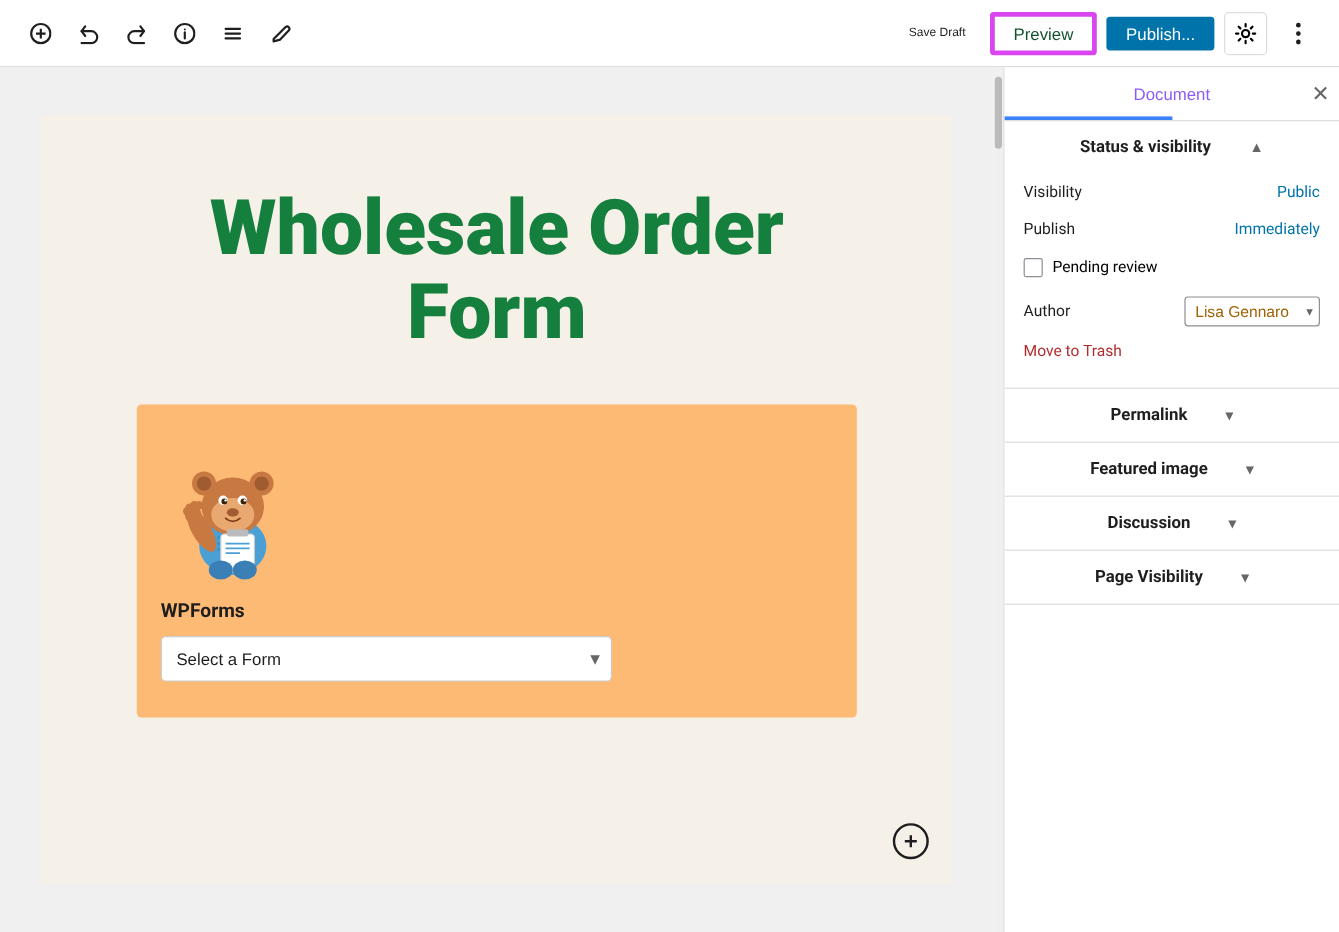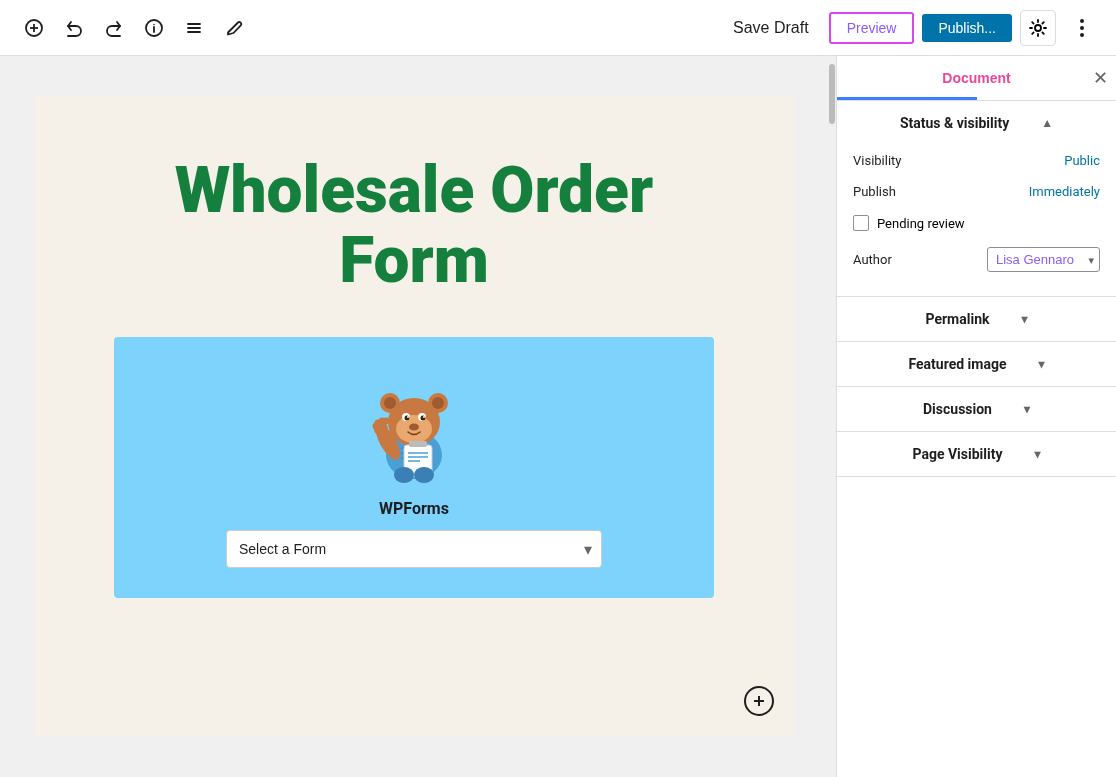--- a/index.html
+++ b/index.html
@@ -14,25 +14,25 @@
     .toolbar-left { display: flex; align-items: center; gap: 4px; flex: 1; }
     .toolbar-center { flex: 1; }
     .toolbar-right { display: flex; align-items: center; gap: 8px; }
     .tool-btn {
       width: 36px; height: 36px; border: none; background: none; cursor: pointer;
       border-radius: 4px; display: flex; align-items: center; justify-content: center;
       color: #1e1e1e; font-size: 18px;
     }
     .btn-save-draft {
       background: none; border: none; cursor: pointer;
-      color: #1e1e1e; font-size: 16px; padding: 6px 12px;
+      color: #1e1e1e; font-size: 10px; padding: 6px 12px;
     }
     .btn-preview {
-      border: 2px solid #d946ef; background: none; cursor: pointer;
-      color: #8b5cf6; font-size: 14px; padding: 6px 16px; border-radius: 3px;
+      border: 4px solid #d946ef; background: none; cursor: pointer;
+      color: #14532d; font-size: 14px; padding: 6px 16px; border-radius: 3px;
     }
     .btn-publish {
       background: #0073aa; border: none; cursor: pointer;
       color: #fff; font-size: 14px; padding: 6px 16px; border-radius: 3px;
     }
     .btn-settings {
       width: 36px; height: 36px; border: 1px solid #ddd; background: #fff; cursor: pointer;
       border-radius: 4px; display: flex; align-items: center; justify-content: center;
       font-size: 18px;
     }
@@ -54,23 +54,23 @@
     }
     .editor-canvas {
       background: #f5f0e8; width: 760px; min-height: 640px;
       padding: 60px 80px; position: relative;
     }
     .page-title {
       font-size: 64px; font-weight: 900; color: #15803d;
       text-align: center; line-height: 1.1; margin-bottom: 40px;
     }
     .wpforms-block {
-      background: #7dd3fc; border-radius: 4px;
+      background: #fdba74; border-radius: 4px;
       padding: 30px 20px; display: flex; flex-direction: column;
-      align-items: center; gap: 12px;
+      gap: 12px;
     }
     .wpforms-mascot {
       width: 120px; height: 120px; position: relative;
     }
     
     .wpforms-mascot svg { width: 120px; height: 120px; }
     .wpforms-label {
       font-size: 16px; font-weight: 700; color: #1e1e1e;
     }
     .wpforms-select-wrapper {
@@ -97,21 +97,21 @@
       width: 280px; border-left: 1px solid #ddd; background: #fff;
       display: flex; flex-direction: column; overflow: hidden;
     }
     .sidebar-tabs {
       display: flex; border-bottom: 1px solid #ddd; position: relative;
     }
     .sidebar-tab {
       flex: 1; padding: 14px 0; text-align: center; font-size: 14px;
       cursor: pointer; color: #1e1e1e; font-weight: 400; border: none; background: none;
     }
-    .sidebar-tab.active { color: #ec4899; font-weight: 700; text-align: center; }
+    .sidebar-tab.active { color: #8b5cf6; font-weight: 400; text-align: center; }
     .sidebar-tab.active::after {
       content: ''; position: absolute; bottom: 0; left: 0; width: 50%;
       height: 3px; background: #3c82f6;
     }
     .sidebar-close {
       position: absolute; right: 8px; top: 50%; transform: translateY(-50%);
       background: none; border: none; cursor: pointer; font-size: 18px; color: #666;
     }
     .sidebar-content { flex: 1; overflow-y: auto; padding: 0; }
 
@@ -141,21 +141,21 @@
     .pending-checkbox {
       width: 16px; height: 16px; border: 1px solid #8c8f94; border-radius: 2px;
       background: #fff; cursor: pointer; appearance: none; flex-shrink: 0;
     }
     .author-row {
       display: flex; justify-content: space-between; align-items: center;
       padding: 8px 0; font-size: 13px;
     }
     .author-select {
       border: 1px solid #8c8f94; border-radius: 3px; padding: 4px 24px 4px 8px;
-      font-size: 13px; color: #8b5cf6; background: #fff; appearance: none;
+      font-size: 13px; color: #a16207; background: #fff; appearance: none;
       cursor: pointer; position: relative;
     }
     .author-select-wrapper { position: relative; }
     .author-select-wrapper::after {
       content: '▾'; position: absolute; right: 6px; top: 50%; transform: translateY(-50%);
       pointer-events: none; font-size: 11px; color: #666;
     }
     .move-to-trash {
       color: #b32d2e; font-size: 13px; cursor: pointer; text-decoration: none;
       display: block; padding: 6px 0;
@@ -350,20 +350,21 @@
             <span>Pending review</span>
           </div>
           <div class="author-row">
             <span class="status-label">Author</span>
             <div class="author-select-wrapper">
               <select class="author-select">
                 <option>Lisa Gennaro</option>
               </select>
             </div>
           </div>
+          <a class="move-to-trash" href="#">Move to Trash</a>
         </div>
       </div>
 
       <div class="panel-section">
         <div class="panel-header">
           <span>Permalink</span>
           <span class="chevron">▾</span>
         </div>
       </div>
 

